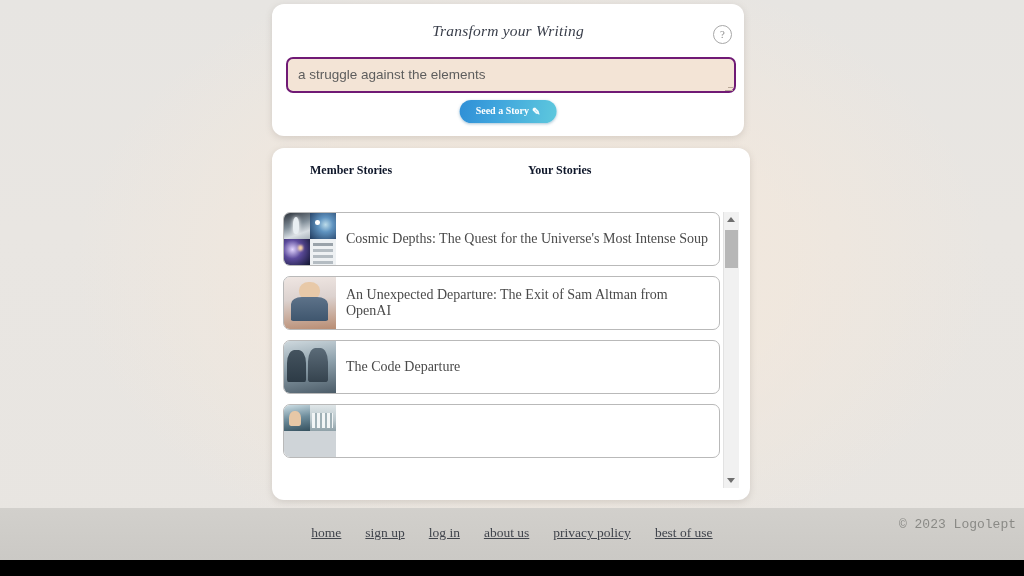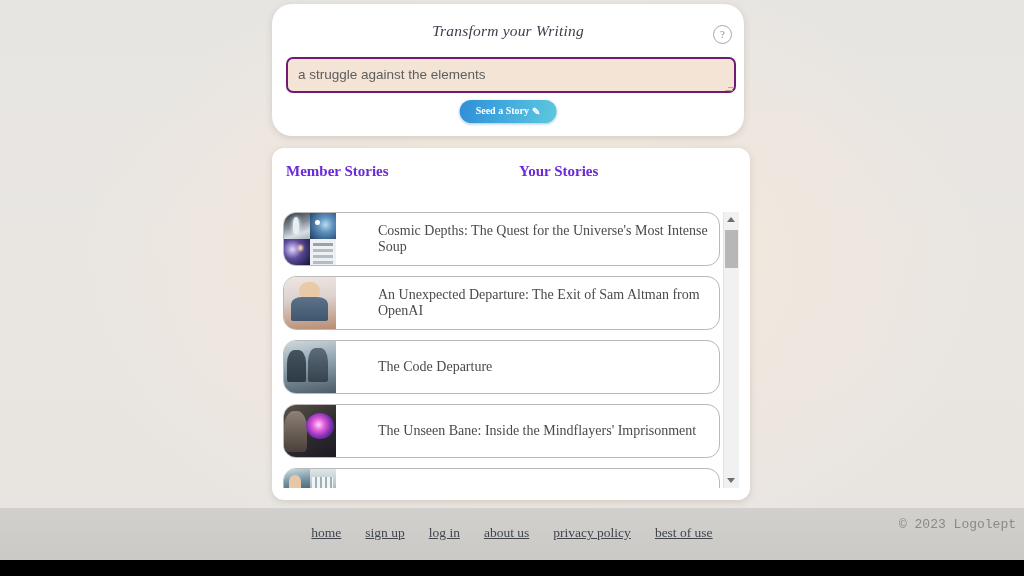--- a/index.html
+++ b/index.html
@@ -22,21 +22,21 @@
       linear-gradient(180deg, #e7e5e2 0%, #e9e6e2 40%, #e8e5e1 100%);
   }
   
   .prompt-card {
     position: absolute;
     left: 272px;
     top: 4px;
     width: 472px;
     height: 132px;
     background: #ffffff;
-    border-radius: 20px;
+    border-radius: 12px;
     box-shadow: 0 2px 7px rgba(120,110,100,0.22);
   }
   .prompt-title {
     position: absolute;
     left: 0;
     right: 0;
     top: 18px;
     text-align: center;
     font-family: "Liberation Serif", serif;
     font-style: italic;
@@ -131,26 +131,27 @@
     position: absolute;
     left: 14px;
     top: 15px;
     width: 450px;
     height: 20px;
   }
   .tab {
     position: absolute;
     font-family: "Liberation Serif", serif;
     font-weight: bold;
-    font-size: 15px;
-    color: #6d28d9;
-    cursor: pointer;
+    font-size: 12px;
+    color: #0f172a;
+    cursor: pointer;
+    margin-left: 24px;
   }
   .tab-member { left: 0; }
-  .tab-your { left: 233px; }
+  .tab-your { left: 218px; }
   .notice {
     position: absolute;
     left: 14px;
     top: 41px;
     font-family: "Liberation Serif", serif;
     font-size: 13.5px;
     color: #31353f;
   }
   .notice a {
     color: #31353f;
@@ -171,28 +172,27 @@
     top: 0;
     width: 437px;
     height: 276px;
     overflow: hidden;
   }
   .story-item {
     position: relative;
     height: 54px;
     margin-bottom: 10px;
     border: 1px solid #b9b9b9;
-    border-radius: 13px;
+    border-radius: 7px;
     background: #fff;
     box-sizing: border-box;
     display: flex;
     align-items: center;
     cursor: pointer;
     overflow: hidden;
-    gap: 32px;
   }
   .thumb {
     position: relative;
     width: 53px;
     height: 52px;
     flex: 0 0 53px;
     overflow: hidden;
     background: #cfd4d8;
     margin-left: -1px;
     margin-top: -1px;
@@ -385,26 +385,20 @@
           <div class="story-title">An Unexpected Departure: The Exit of Sam Altman from OpenAI</div>
         </div>
 
         <div class="story-item">
           <div class="thumb">
             <div class="t3"></div>
           </div>
           <div class="story-title">The Code Departure</div>
         </div>
 
-        <div class="story-item">
-          <div class="thumb">
-            <div class="t4"></div>
-          </div>
-          <div class="story-title">The Unseen Bane: Inside the Mindflayers' Imprisonment</div>
-        </div>
 
         <div class="story-item partial">
           <div class="thumb">
             <div class="q t5a"></div>
               <div class="q t5b"></div>
           </div>
           <div class="story-title"></div>
         </div>
 
       </div>

